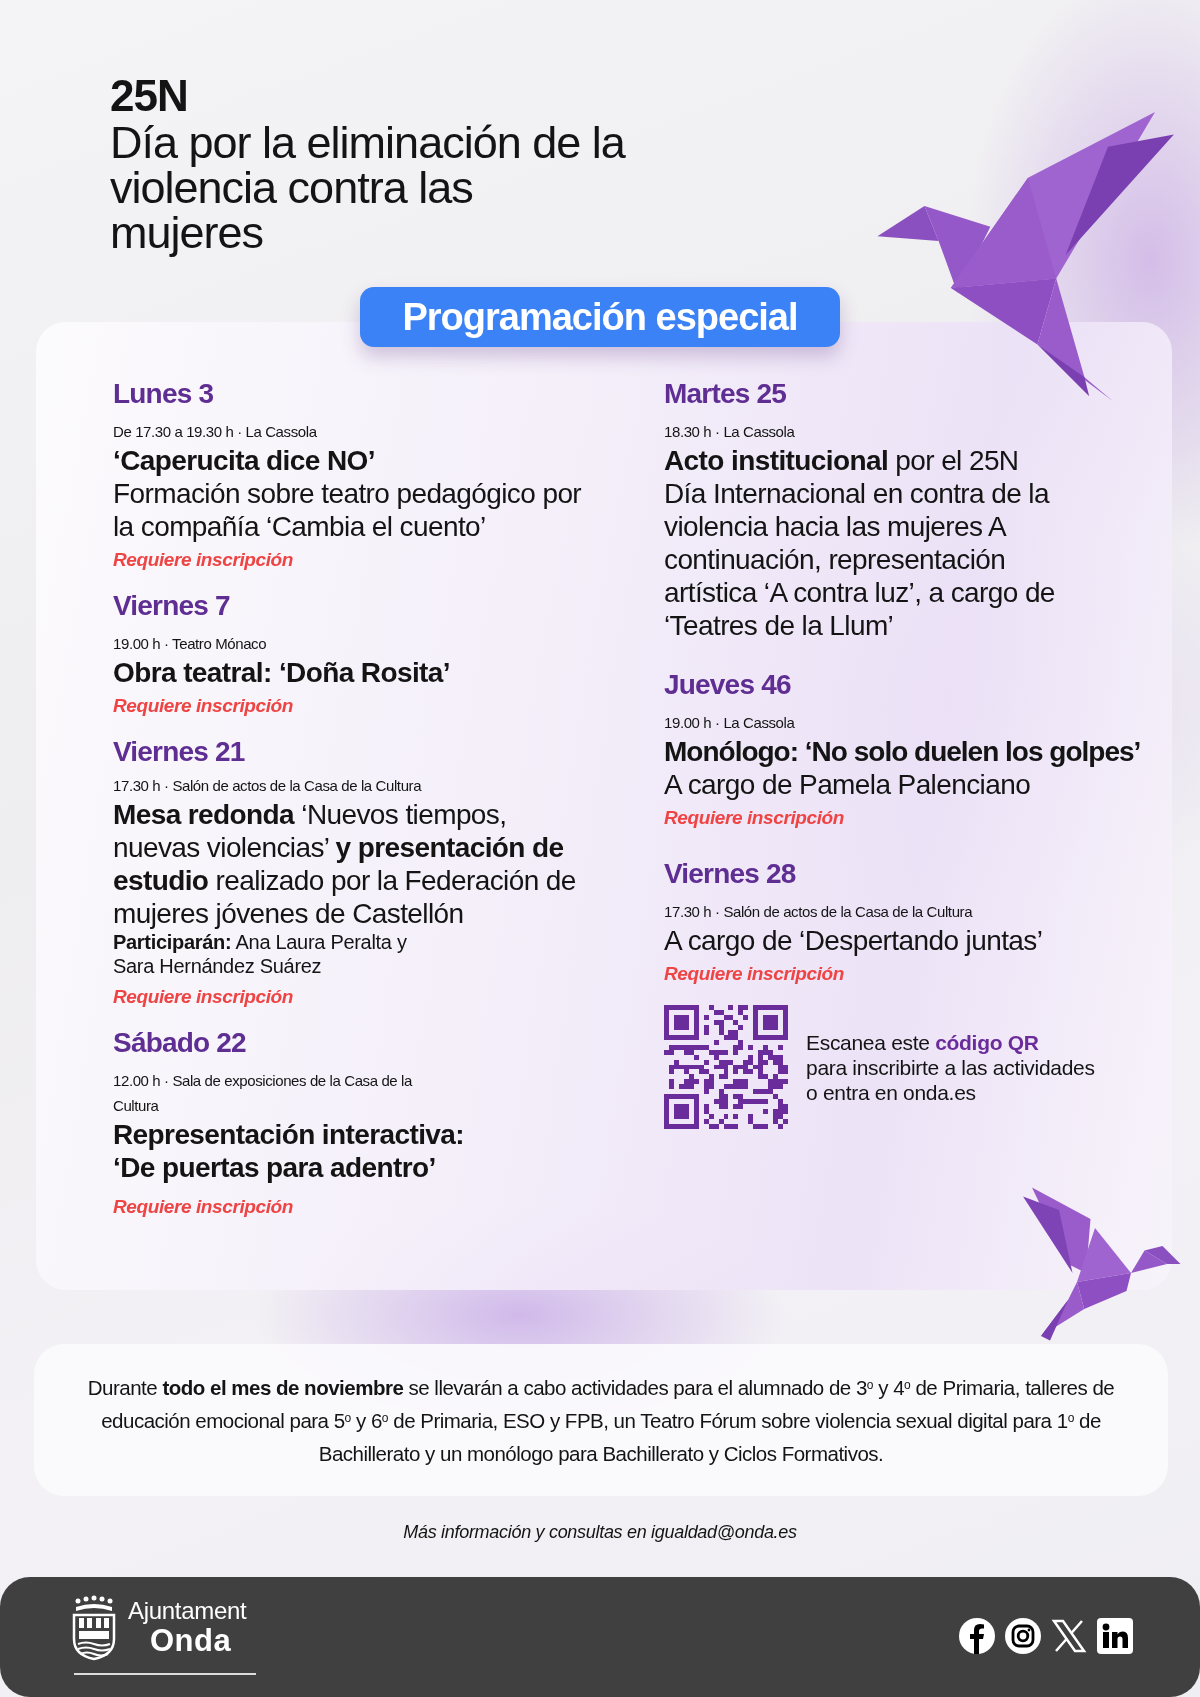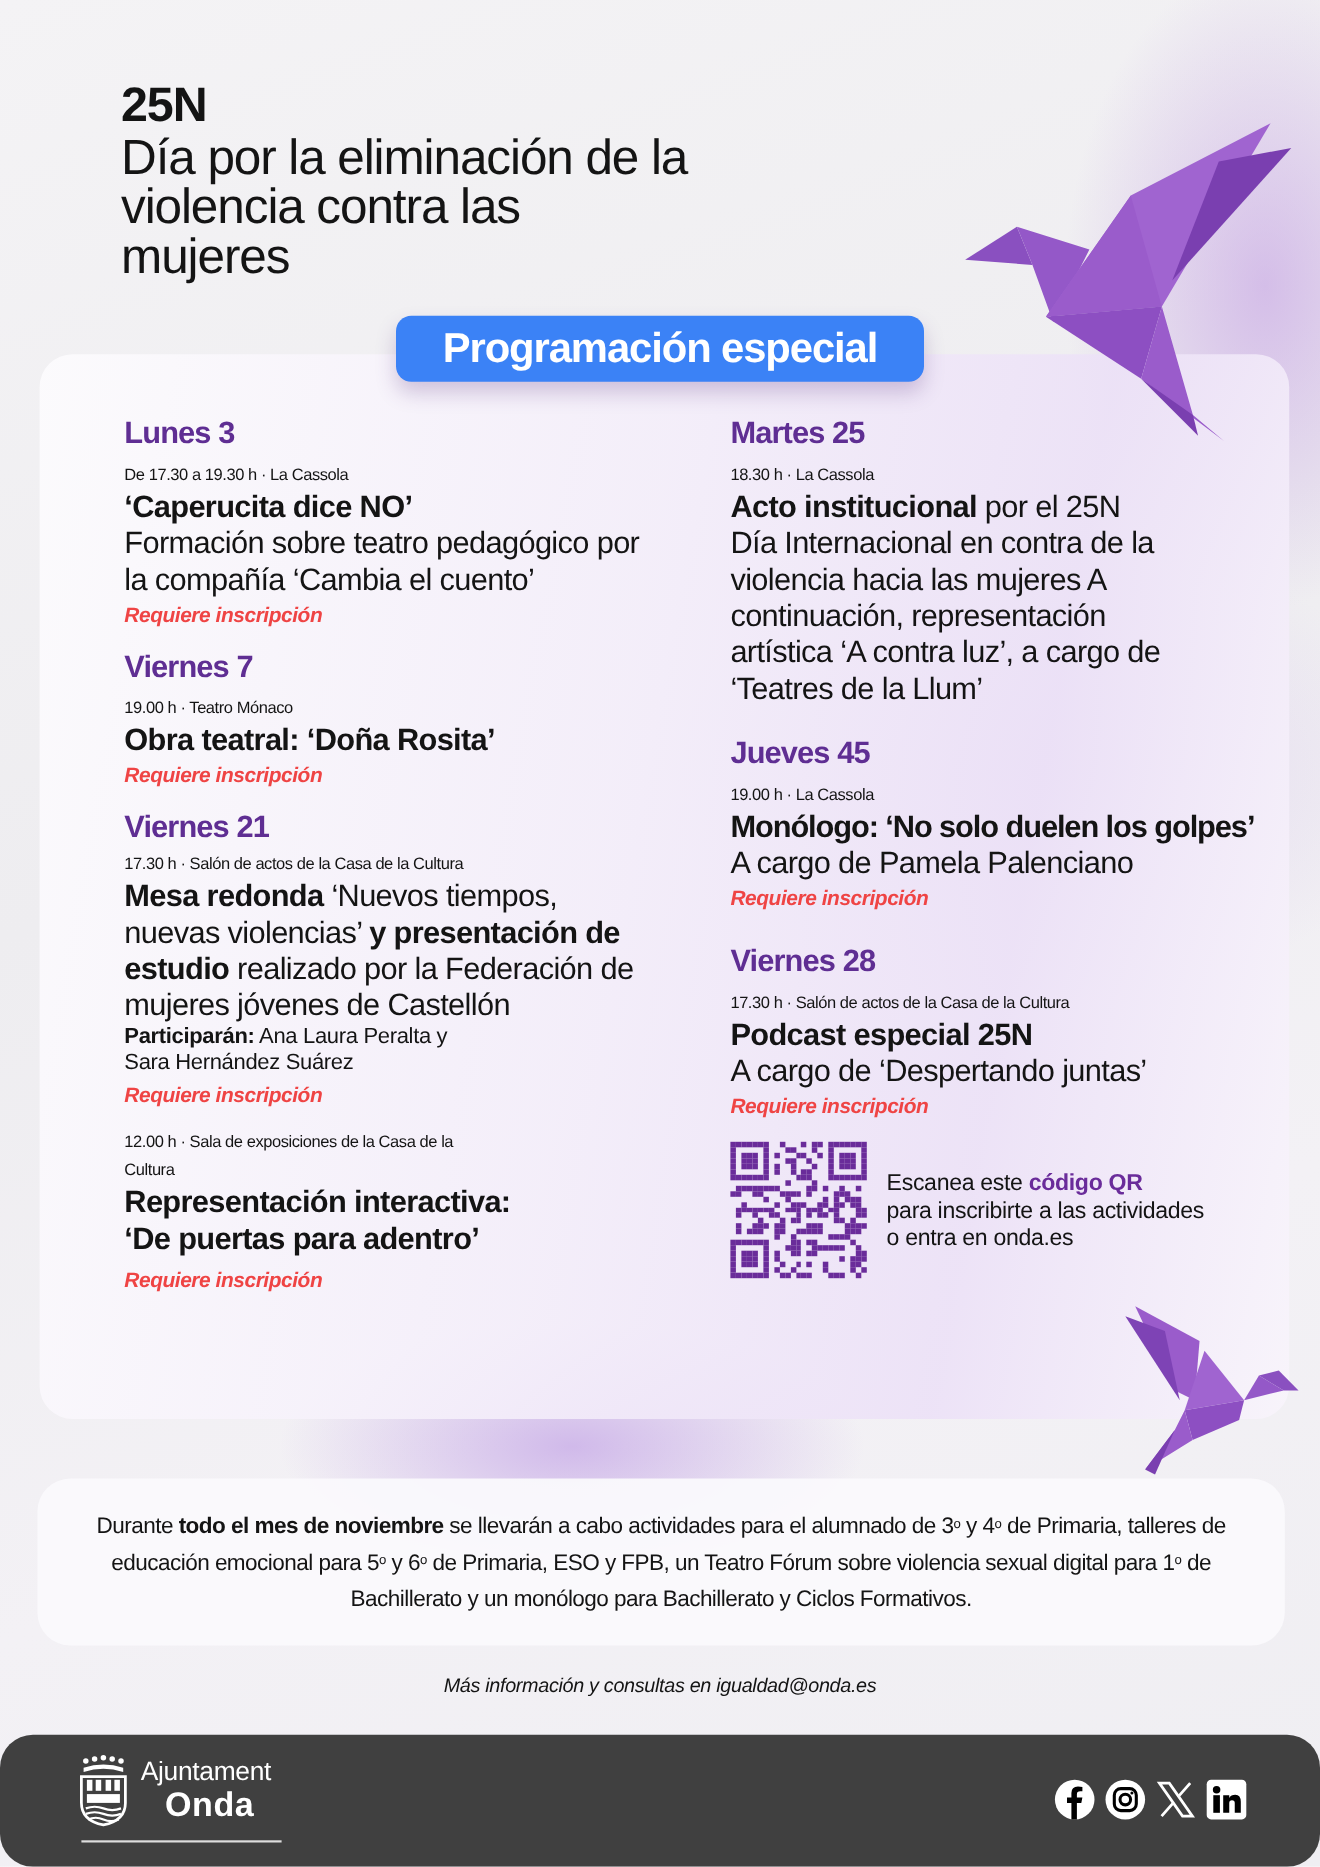--- a/index.html
+++ b/index.html
@@ -137,48 +137,48 @@
     <div class="body-lg" style="width:480px">
       <span class="b">Mesa redonda</span><span> ‘Nuevos tiempos, nuevas violencias’ </span><span class="b">y presentación de estudio</span><span> realizado por la Federación de mujeres jóvenes de Castellón</span>
     </div>
     <div class="small" style="width:330px">
       <span class="b">Participarán:</span><span> Ana Laura Peralta y Sara Hernández Suárez</span>
     </div>
     <div class="req" style="margin-top:8px">Requiere inscripción</div>
   </div>
 
   <div class="event">
+    <div class="day">Sábado 22</div>
     <div class="meta" style="width:320px">12.00 h · Sala de exposiciones de la Casa de la Cultura</div>
     <div class="body-lg b" style="width:380px">Representación interactiva: ‘De puertas para adentro’</div>
     <div class="req" style="margin-top:12px">Requiere inscripción</div>
   </div>
 </div>
 
 <div class="col col-right">
   <div class="event" style="margin-bottom:26px">
     <div class="day">Martes 25</div>
     <div class="meta">18.30 h · La Cassola</div>
     <div class="body-lg">
       <span class="b">Acto institucional</span><span> por el 25N</span>
     </div>
     <div class="body-lg" style="width:425px">Día Internacional en contra de la violencia hacia las mujeres A continuación, representación artística ‘A contra luz’, a cargo de ‘Teatres de la Llum’</div>
   </div>
 
   <div class="event" style="margin-bottom:28px">
-    <div class="day">Jueves 45</div>
+    <div class="day">Jueves 46</div>
     <div class="meta">19.00 h · La Cassola</div>
     <div class="body-lg b" style="white-space:nowrap;letter-spacing:-1px">Monólogo: ‘No solo duelen los golpes’</div>
     <div class="body-lg">A cargo de Pamela Palenciano</div>
     <div class="req">Requiere inscripción</div>
   </div>
 
   <div class="event">
     <div class="day">Viernes 28</div>
     <div class="meta" style="white-space:nowrap">17.30 h · Salón de actos de la Casa de la Cultura</div>
-    <div class="body-lg b">Podcast especial 25N</div>
     <div class="body-lg">A cargo de ‘Despertando juntas’</div>
     <div class="req">Requiere inscripción</div>
   </div>
 
   <div class="qr-block">
     <div class="qr" id="qr">
         <span class="on"></span>
         <span class="on"></span>
         <span class="on"></span>
         <span class="on"></span>

